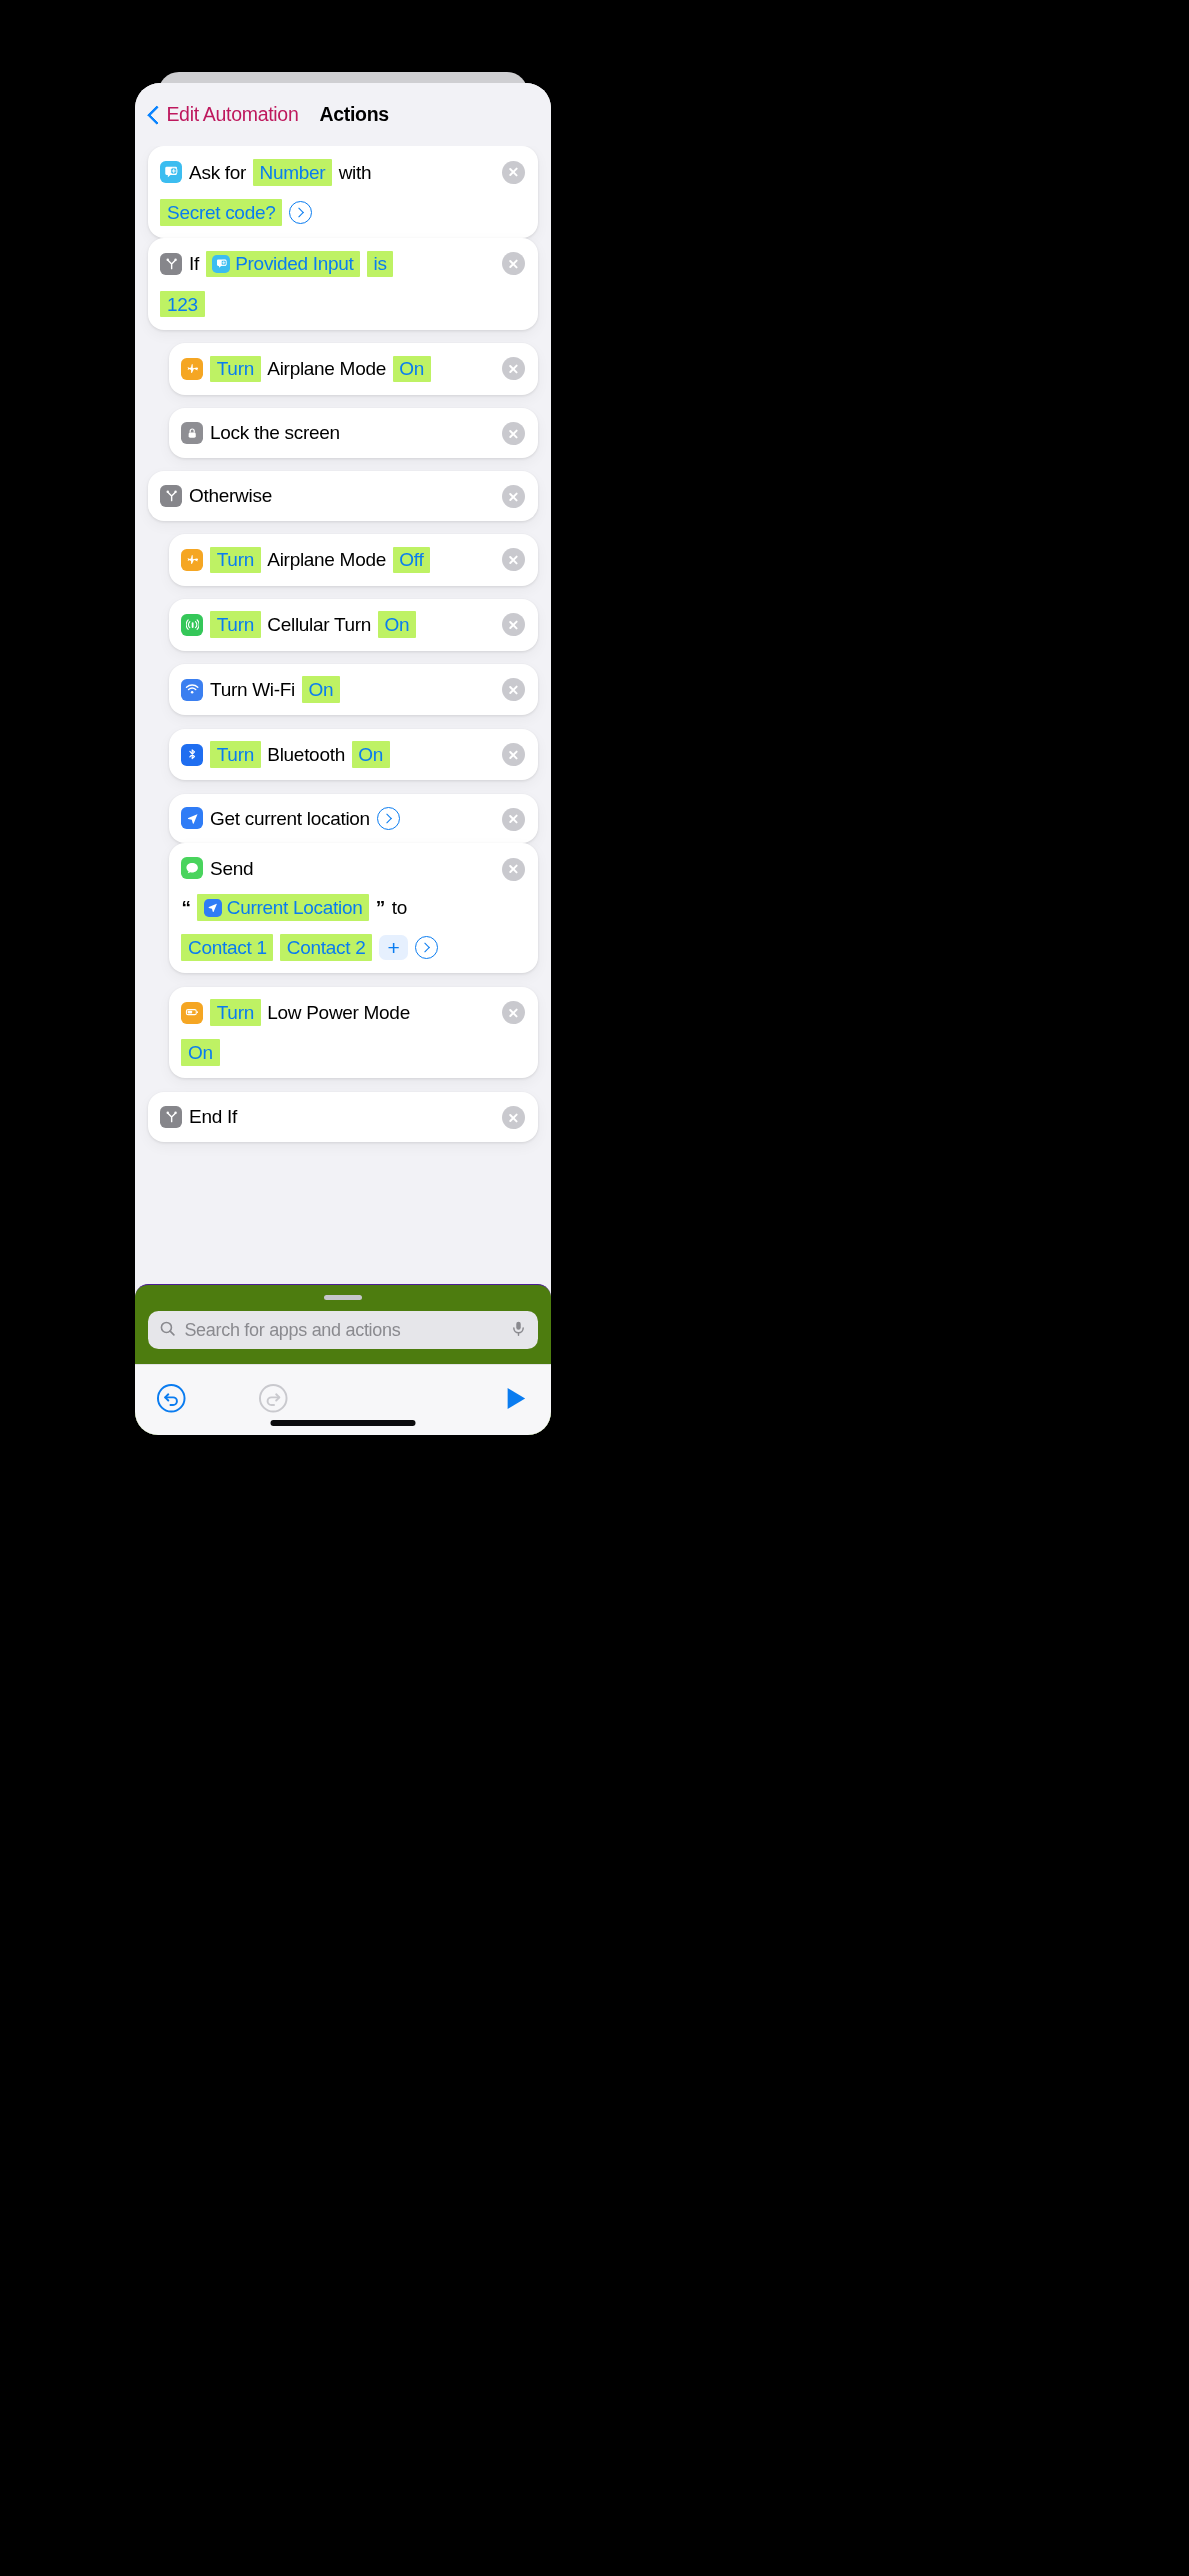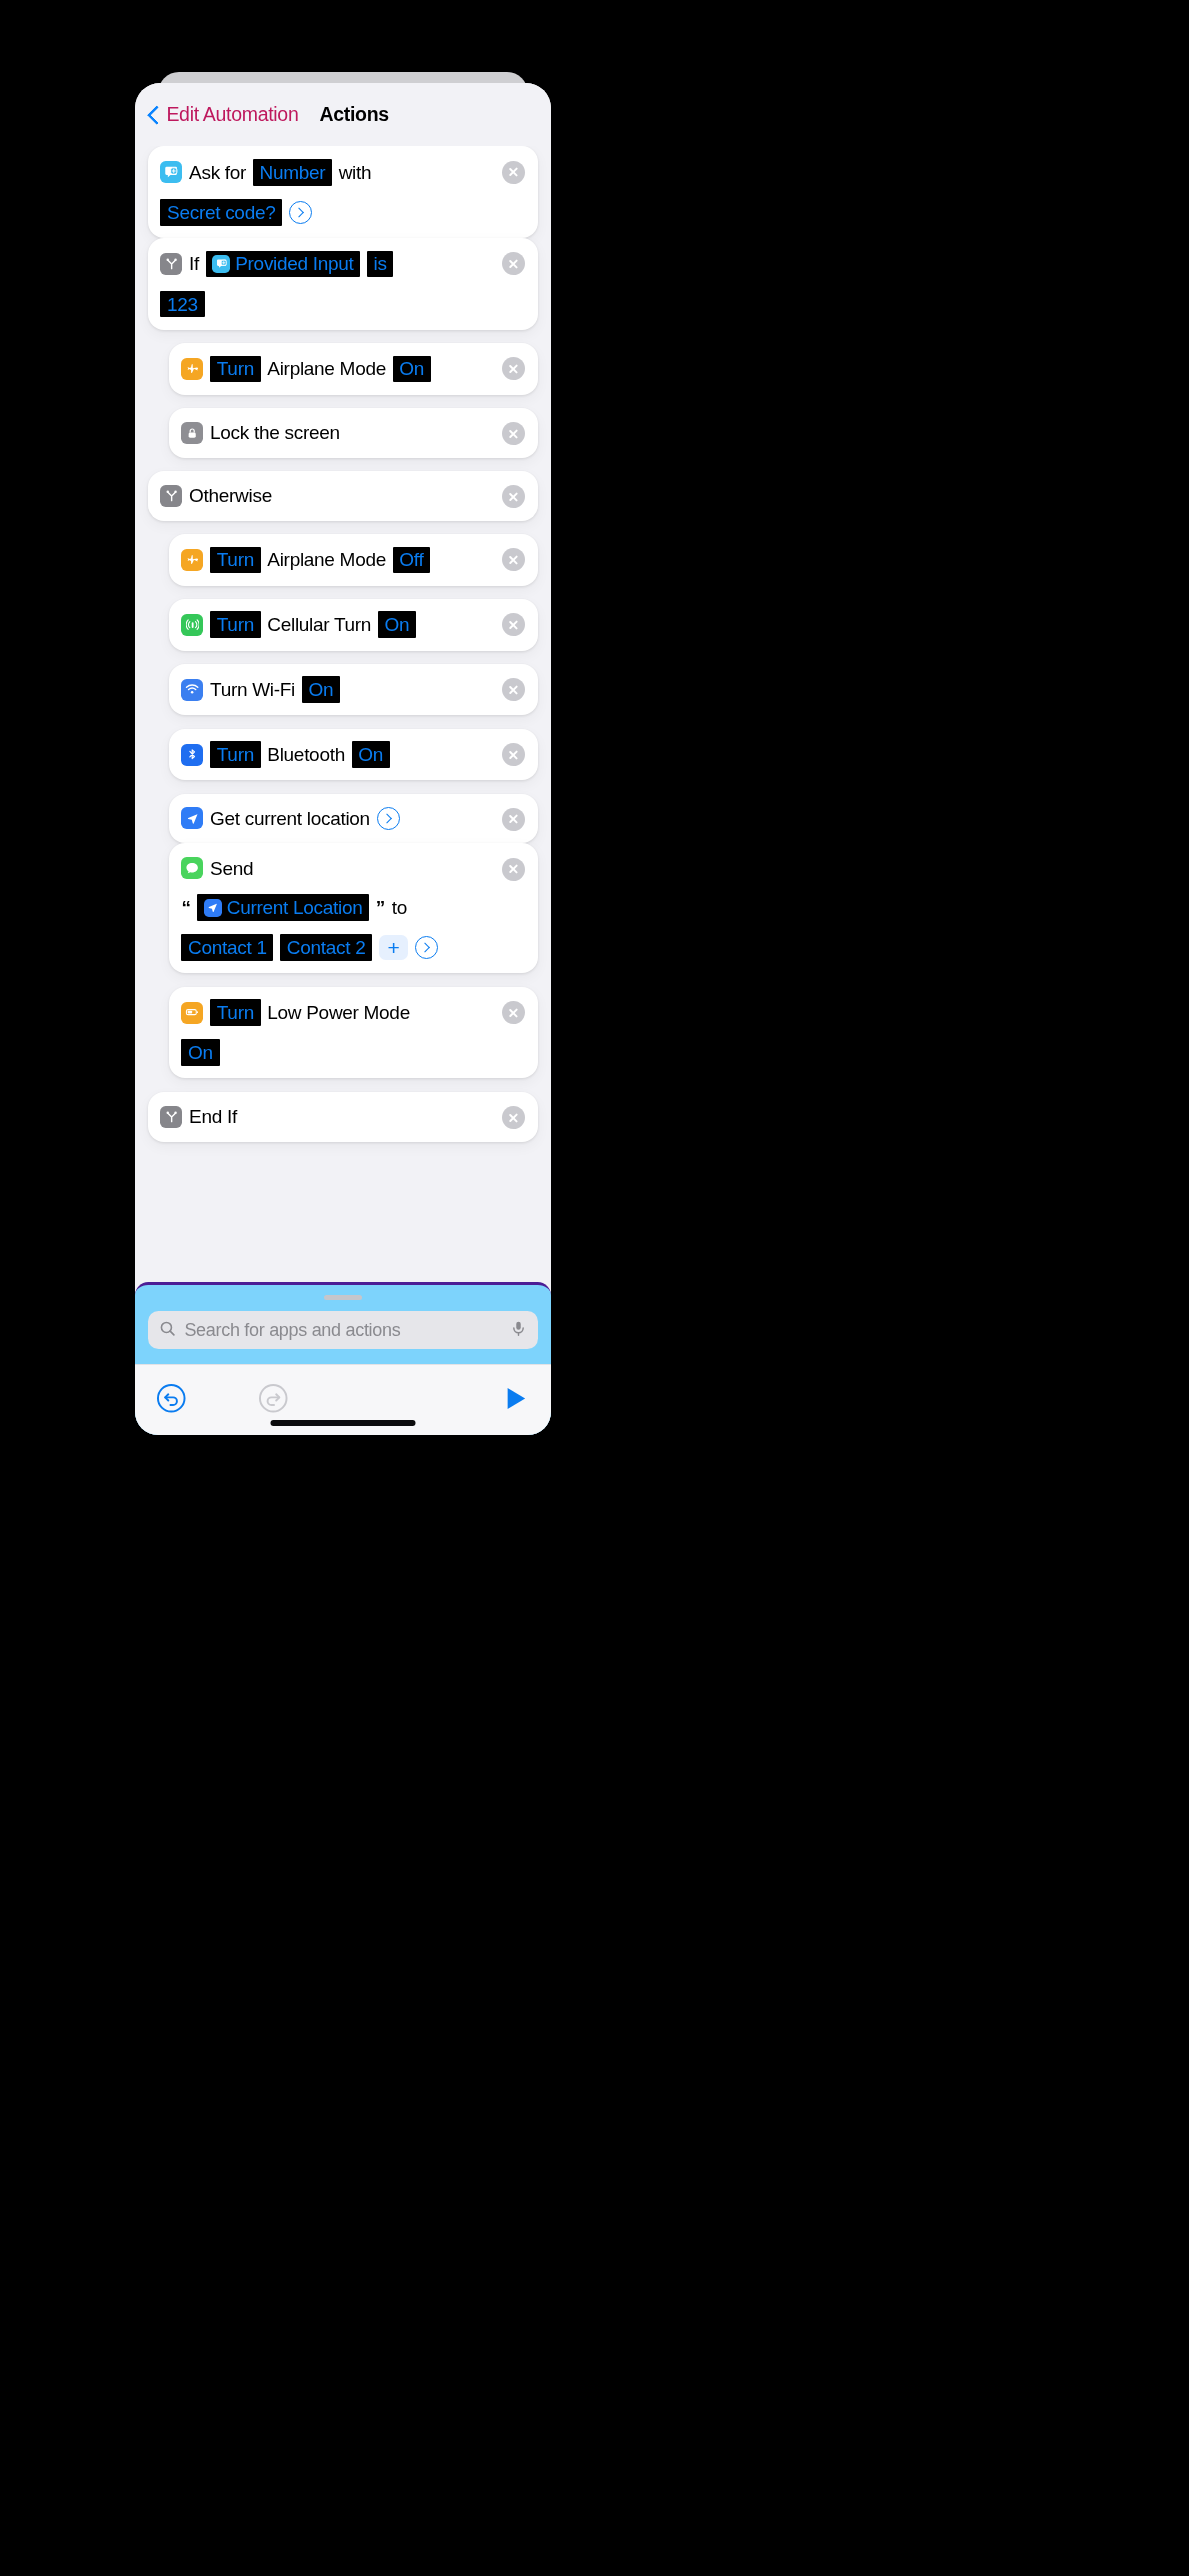--- a/index.html
+++ b/index.html
@@ -145,21 +145,21 @@
   .txt {
     font-size: 19px;
     color: #000;
     letter-spacing: -0.3px;
     line-height: 25px;
     white-space: nowrap;
   }
   .tok {
     font-size: 19px;
     color: #0a7cf0;
-    background: #000000;
+    background: #bef264;
     border-radius: 1px;
     padding: 1.9px 6.7px;
     letter-spacing: -0.3px;
     line-height: 23px;
     white-space: nowrap;
     cursor: pointer;
   }
   .tok-var {
     display: inline-flex;
     align-items: center;
@@ -231,22 +231,22 @@
     width: 1.9px;
     height: 13.3px;
     background: #b9b9bf;
     transform: translateX(-50%);
   }
   .conn-wrap { position: relative; height: 0; }
 
   
   #bottom-panel {
     flex: 0 0 auto;
-    background: #7dd3fc;
-    border-top: 3px solid #4c1d95;
+    background: #4d7c0f;
+    border-top: 1px solid #4c1d95;
     border-radius: 13.3px 13.3px 0 0;
     padding-top: 7.6px;
     position: relative;
   }
   #grabber {
     width: 38px; height: 4.8px;
     border-radius: 2.9px;
     background: #c6c6cb;
     margin: 1.9px auto 11.4px auto;
   }

